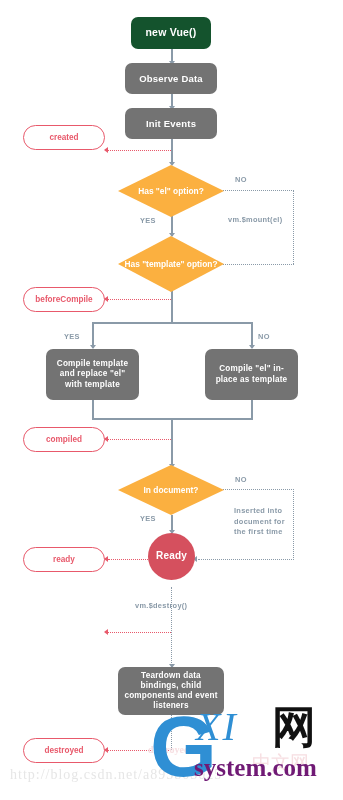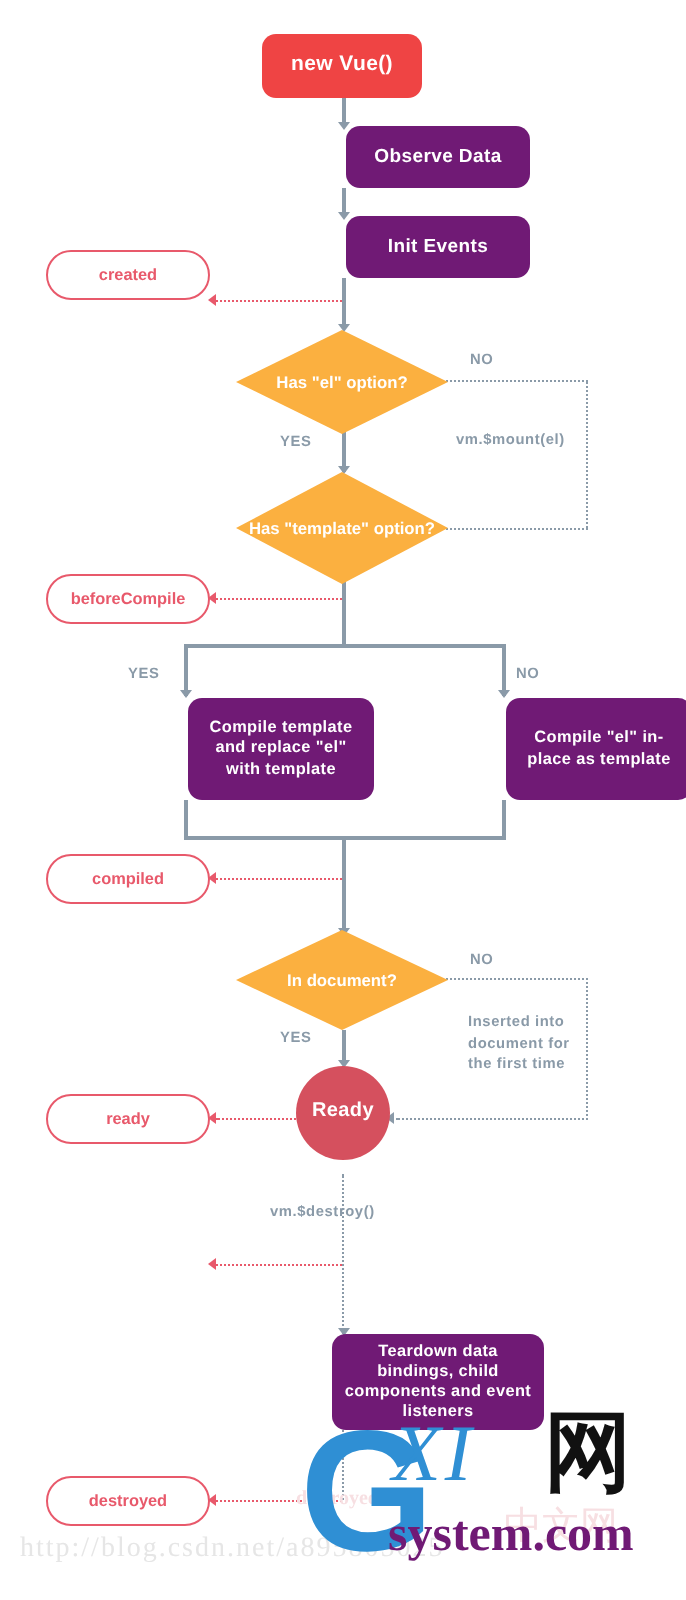--- a/index.html
+++ b/index.html
@@ -23,29 +23,28 @@
     align-items: center;
     justify-content: center;
     text-align: center;
     color: #ffffff;
     font-weight: bold;
     letter-spacing: .2px;
     line-height: 1.25;
     z-index: 5;
   }
   .n-dark {
-    background: #ef4444;
+    background: #14532d;
     border-radius: 7px;
     font-size: 10.5px;
   }
   .n-green {
-    background: #701a75;
+    background: #737373;
     border-radius: 7px;
     font-size: 9.5px;
-    margin-left: 48px;
   }
   .n-green.multiline { font-size: 8.2px; }
   .n-circle {
     background: #d5505e;
     border-radius: 50%;
     font-size: 10px;
   }
   
   .diamond {
     position: absolute;

